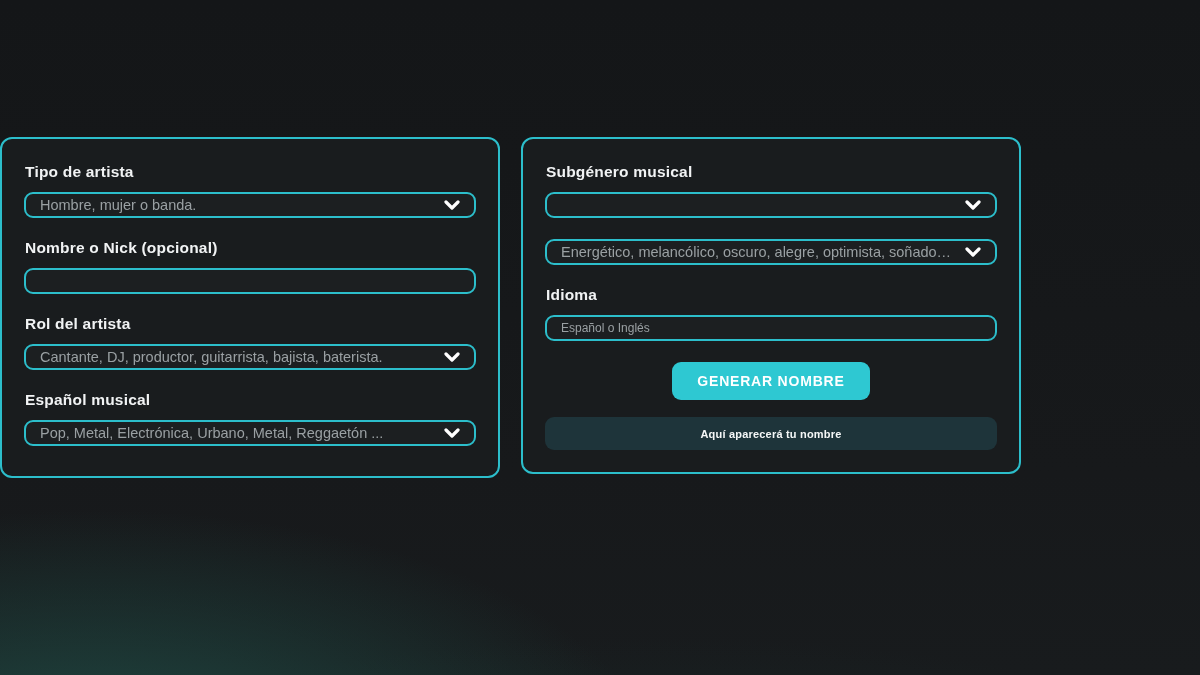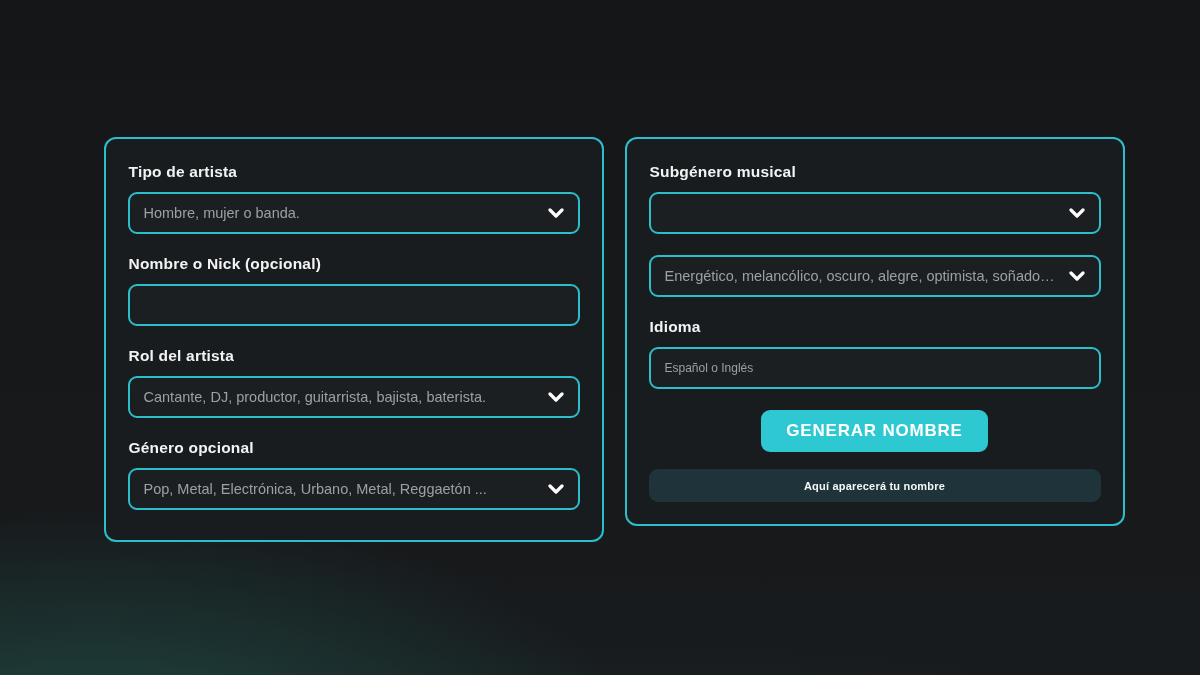--- a/index.html
+++ b/index.html
@@ -15,42 +15,40 @@
   html, body { width: 1200px; height: 675px; overflow: hidden; }
   body {
     font-family: "Liberation Sans", "DejaVu Sans", sans-serif;
     background:
       radial-gradient(75% 62% at 8% 114%, rgba(33,86,78,0.80) 0%, rgba(33,86,78,0) 62%),
       radial-gradient(110% 70% at 55% 135%, rgba(26,58,54,0.55) 0%, rgba(26,58,54,0) 58%),
       linear-gradient(180deg, #141618 0%, #17191b 70%, #181b1d 100%);
   }
   .panels {
     display: flex;
-    justify-content: center;
     align-items: flex-start;
     gap: 21px;
     padding-top: 137px;
-    padding-left: 28px;
   }
   .panel {
     width: 500px;
     background: var(--panel-bg);
     border: 2px solid var(--accent);
     border-radius: 12px;
     padding: 24px 22px 22px 22px;
   }
   .field-label {
     color: var(--label-color);
     font-weight: 700;
     font-size: 15.5px;
     letter-spacing: 0.2px;
     margin: 0 0 11px 1px;
   }
   .control {
-    height: 42px;
+    height: 26px;
     background: var(--field-bg);
     border: 2px solid var(--accent);
     border-radius: 9px;
     display: flex;
     align-items: center;
     padding: 0 14px;
     margin-bottom: 21px;
   }
   .control.select { justify-content: space-between; cursor: pointer; }
   .placeholder {
@@ -74,21 +72,21 @@
   .control.text input::placeholder { color: var(--placeholder-color); opacity: 1; }
   .generate-btn {
     display: block;
     margin: 1px auto 0 auto;
     background: var(--button-bg);
     color: #ffffff;
     border: none;
     border-radius: 9px;
     font-family: inherit;
     font-weight: 700;
-    font-size: 17px;
+    font-size: 14px;
     letter-spacing: 0.8px;
     padding: 11px 25px;
     cursor: pointer;
   }
   .result-box {
     margin-top: 17px;
     height: 33px;
     background: var(--result-bg);
     border-radius: 9px;
     display: flex;
@@ -132,21 +130,21 @@
         <span class="placeholder">Cantante, DJ, productor, guitarrista, bajista, baterista.</span>
         <span class="chevron">
           <svg width="16" height="10" viewBox="0 0 16 10">
               <path d="M2 2 L8 8 L14 2" fill="none" stroke="#ffffff" stroke-width="3.2" stroke-linecap="round" stroke-linejoin="round"></path>
             </svg>
         </span>
       </div>
     </div>
 
     <div class="field">
-      <div class="field-label">Género opcional</div>
+      <div class="field-label">Español musical</div>
       <div class="control select" role="button" style="margin-bottom:8px;">
         <span class="placeholder">Pop, Metal, Electrónica, Urbano, Metal, Reggaetón ...</span>
         <span class="chevron">
           <svg width="16" height="10" viewBox="0 0 16 10">
               <path d="M2 2 L8 8 L14 2" fill="none" stroke="#ffffff" stroke-width="3.2" stroke-linecap="round" stroke-linejoin="round"></path>
             </svg>
         </span>
       </div>
     </div>
 

